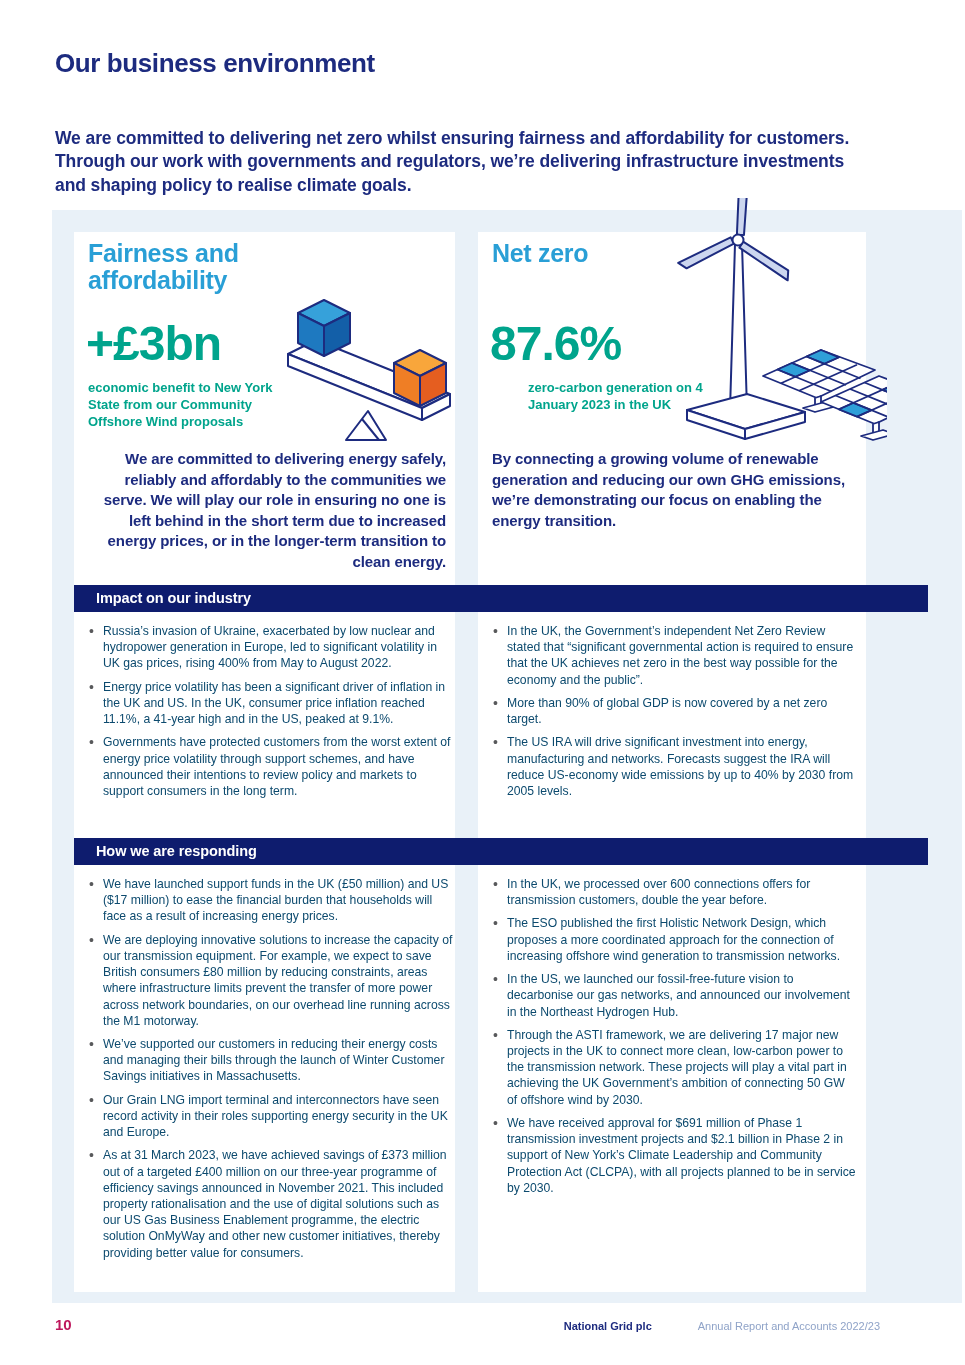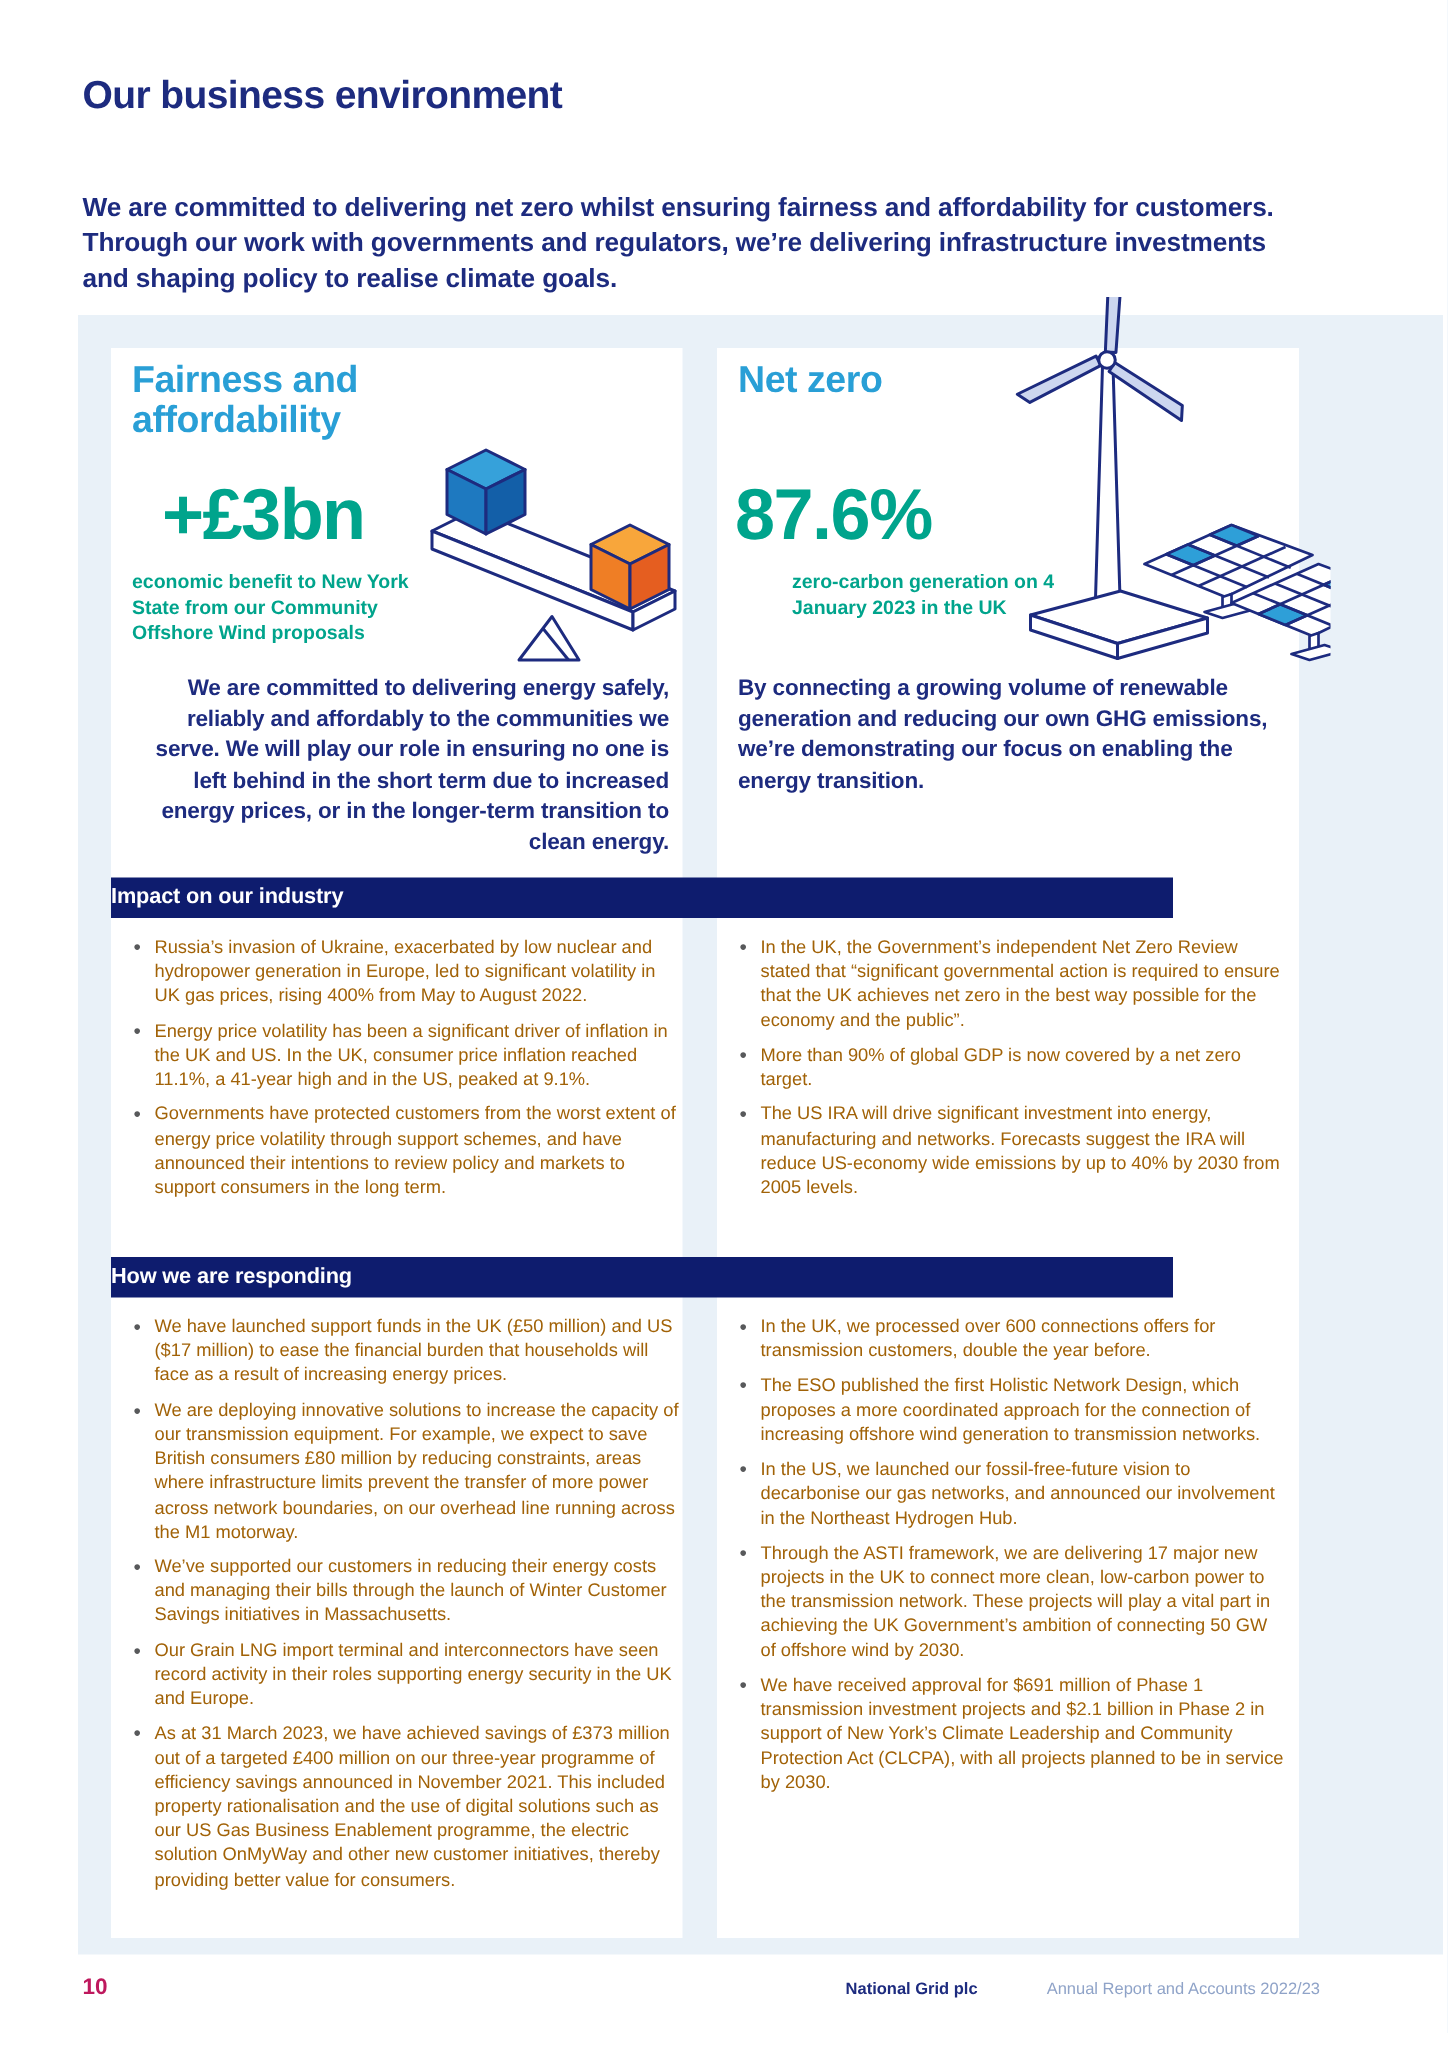--- a/index.html
+++ b/index.html
@@ -23,29 +23,29 @@
   .col-white{position:absolute;top:22px;bottom:11px;background:#ffffff;}
   .col-left{left:22px;width:381px;}
   .col-right{left:426px;width:388px;}
   
   .card-title{font-size:25px;font-weight:bold;color:#299fd6;line-height:1.07;letter-spacing:-0.3px;}
   .card-stat{font-size:48px;font-weight:bold;color:#00a48c;letter-spacing:-1px;}
   .card-caption{font-size:13px;font-weight:bold;color:#00a48c;line-height:1.32;}
   .card-body{font-size:15px;font-weight:bold;color:#1d2b7f;line-height:1.37;letter-spacing:-0.1px;}
   
   .band{
-    left:74px;width:708px;height:27px;background:#0e1c6e;color:#ffffff;
-    font-size:14.5px;font-weight:bold;line-height:27px;
+    left:74px;width:854px;height:27px;background:#0e1c6e;color:#ffffff;
+    font-size:14.5px;font-weight:bold;line-height:27px;padding-left:22px;
     box-sizing:border-box;letter-spacing:-0.1px;
   }
   
   ul.bullets{margin:0;padding:0;list-style:none;}
   ul.bullets li{
     position:relative;padding-left:15px;margin-bottom:7px;
-    font-size:12.2px;color:#a16207;line-height:1.33;
+    font-size:12.2px;color:#0c4a6e;line-height:1.33;
   }
   ul.bullets li::before{
     content:"\2022";position:absolute;left:1px;top:-1px;font-size:14px;color:#58595b;
   }
   
   .footer{left:55px;right:85px;top:1316px;display:flex;align-items:baseline;}
   .footer .pnum{font-size:15px;font-weight:bold;color:#be185d;}
   .footer .company{margin-left:auto;font-size:11px;font-weight:bold;color:#1d2b7f;}
   .footer .report{margin-left:46px;font-size:11px;color:#8fa3c8;}
   svg{display:block;}
@@ -55,21 +55,21 @@
 
 <div class="abs page-title">Our business environment</div>
 <div class="abs intro">We are committed to delivering net zero whilst ensuring fairness and affordability for customers. Through our work with governments and regulators, we’re delivering infrastructure investments and shaping policy to realise climate goals.</div>
 
 <div class="abs panel">
   <div class="col-white col-left"></div>
   <div class="col-white col-right"></div>
 </div>
 
 <div class="abs card-title" style="left:88px;top:240px;width:200px;">Fairness and affordability</div>
-<div class="abs card-stat" style="left:86px;top:316px;margin-left:22px;">+£3bn</div>
+<div class="abs card-stat" style="left:86px;top:316px;">+£3bn</div>
 <div class="abs card-caption" style="left:88px;top:379px;width:190px;">economic benefit to New York State from our Community Offshore Wind proposals</div>
 <div class="abs card-body" style="left:88px;top:449px;width:358px;text-align:right;">We are committed to delivering energy safely, reliably and affordably to the communities we serve. We will play our role in ensuring no one is left behind in the short term due to increased energy prices, or in the longer-term transition to clean energy.</div>
 
 <div class="abs" style="left:282px;top:290px;">
   <svg width="174" height="152" viewBox="0 0 174 152">
     <g stroke="#1d2b7f" stroke-width="2" stroke-linejoin="round" fill="#ffffff">
 
       <polygon points="6,64 34,50 168,104 140,118"></polygon>
       <polygon points="6,64 140,118 140,130 6,76"></polygon>
       <polygon points="140,118 168,104 168,116 140,130"></polygon>

